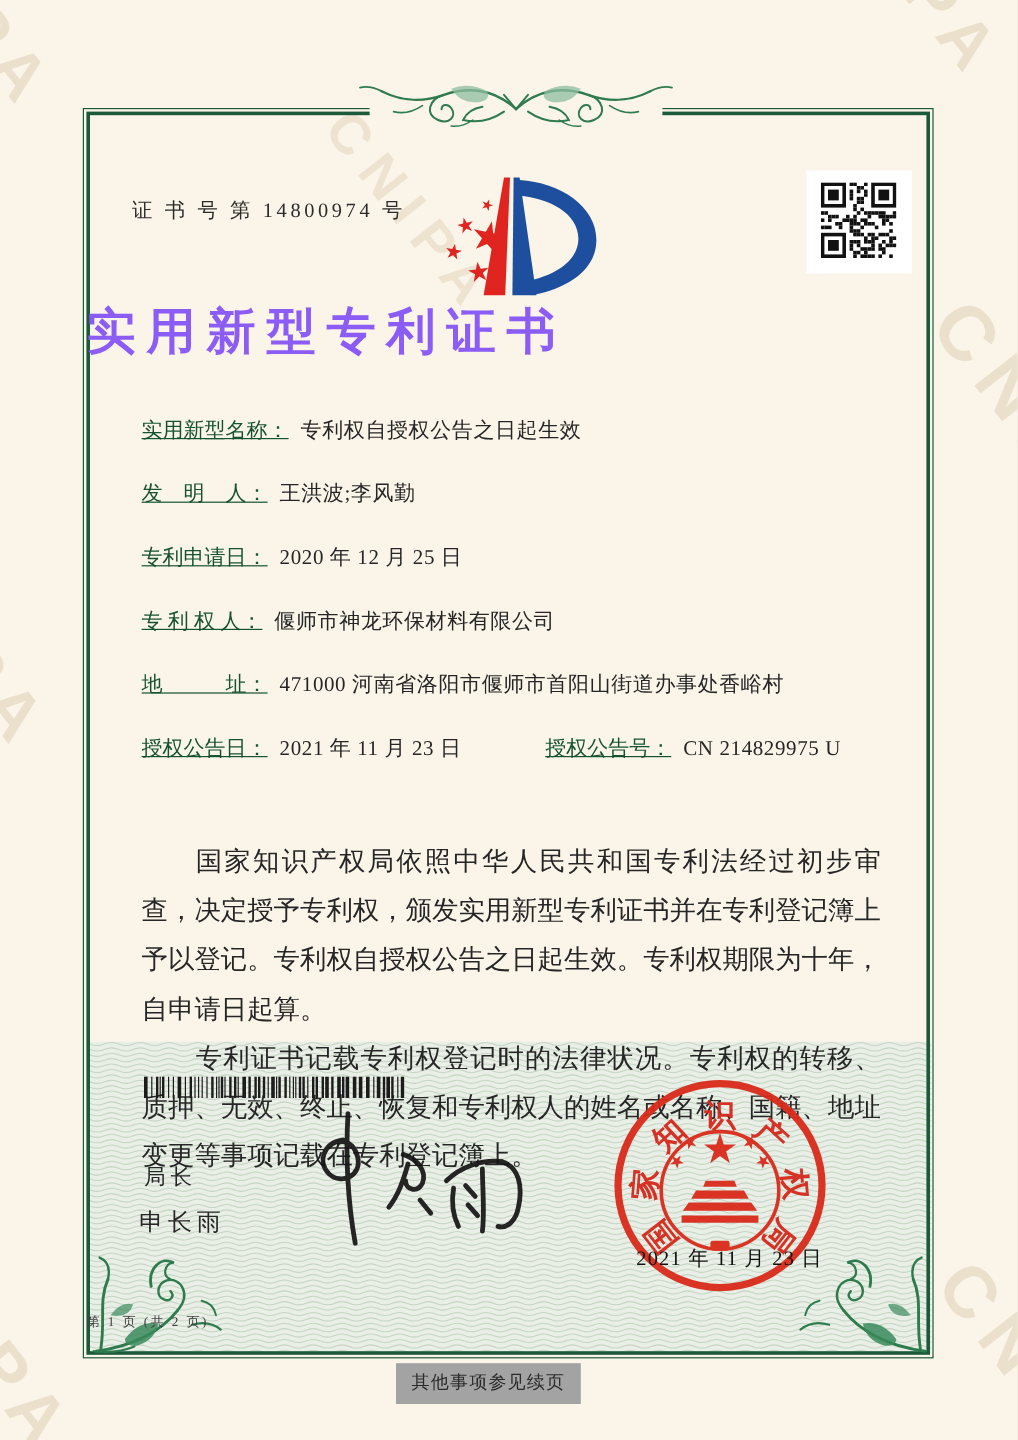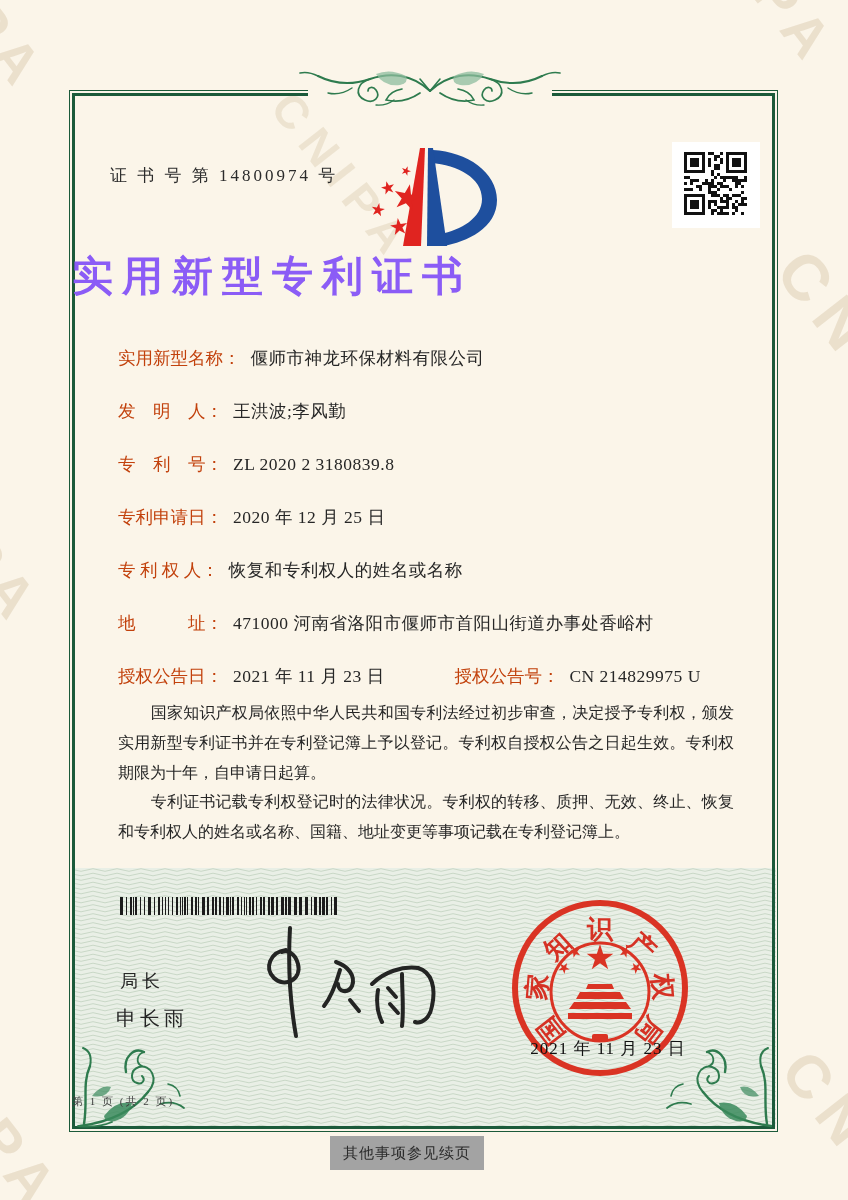--- a/index.html
+++ b/index.html
@@ -32,27 +32,27 @@
   
   .cert-no{position:absolute;left:110px;top:140px;font-size:17px;letter-spacing:3px;z-index:4;color:#2b2b2b;margin-top:24px;}
   .logo{position:absolute;left:355px;top:140px;z-index:4;}
   .qr-box{position:absolute;left:672px;top:142px;width:88px;height:86px;background:#ffffff;z-index:4;}
   .qr-box svg{position:absolute;left:12px;top:10px;}
   .title{position:absolute;left:72px;top:249px;width:705px;text-align:left;font-size:41px;
          font-weight:bold;letter-spacing:9px;color:#8b5cf6;z-index:4;}
   
   .fields{position:absolute;left:118px;top:346px;width:620px;z-index:4;}
   .field-row{height:53px;font-size:17.5px;white-space:nowrap;}
-  .field-label{color:#c2410c;}
+  .field-label{color:#14532d;text-decoration:underline;}
   .field-value{margin-left:10px;letter-spacing:.5px;}
   .grant-row{height:40px;font-size:17.5px;white-space:nowrap;}
   .grant-group1{display:inline-block;width:332px;}
   
   .body-text{position:absolute;left:118px;top:698px;width:616px;z-index:4;}
-  .body-text p{font-size:16px;line-height:1.86;margin:0;text-align:justify;text-indent:2.05em;color:#262626;}
+  .body-text p{font-size:22px;line-height:1.86;margin:0;text-align:justify;text-indent:2.05em;color:#262626;}
   
   .barcode{position:absolute;left:120px;top:897px;z-index:4;}
   .director-title{position:absolute;left:120px;top:969px;font-size:18px;letter-spacing:4px;z-index:4;}
   .director-name{position:absolute;left:116px;top:1005px;font-size:20px;letter-spacing:4px;z-index:4;}
   .signature{position:absolute;left:252px;top:922px;z-index:4;}
   .seal{position:absolute;left:508px;top:896px;z-index:4;opacity:.95;}
   .seal-date{position:absolute;left:518px;top:1037px;width:180px;text-align:center;font-size:17px;
              letter-spacing:1px;color:#111;z-index:5;}
   .page-num{position:absolute;left:72px;top:1094px;width:705px;text-align:left;font-size:11px;
             letter-spacing:2px;z-index:4;color:#404040;}
@@ -328,33 +328,30 @@
         <rect x="0" y="42" width="21" height="21" fill="#111"></rect>
         <rect x="3" y="45" width="15" height="15" fill="#fff"></rect>
         <rect x="6" y="48" width="9" height="9" fill="#111"></rect>
       </svg>
   </div>
 
   <div class="title">实用新型专利证书</div>
 
   <div class="fields">
     <div class="field-row">
-      <span class="field-label">实用新型名称：</span><span class="field-value">偃师市神龙环保材料有限公司</span>
+      <span class="field-label">实用新型名称：</span><span class="field-value">专利权自授权公告之日起生效</span>
     </div>
     <div class="field-row">
       <span class="field-label">发　明　人：</span><span class="field-value">王洪波;李风勤</span>
     </div>
     <div class="field-row">
-      <span class="field-label">专　利　号：</span><span class="field-value">ZL 2020 2 3180839.8</span>
+      <span class="field-label">专利申请日：</span><span class="field-value">2020 年 12 月 25 日</span>
     </div>
     <div class="field-row">
-      <span class="field-label">专利申请日：</span><span class="field-value">2020 年 12 月 25 日</span>
-    </div>
-    <div class="field-row">
-      <span class="field-label">专 利 权 人：</span><span class="field-value">恢复和专利权人的姓名或名称</span>
+      <span class="field-label">专 利 权 人：</span><span class="field-value">偃师市神龙环保材料有限公司</span>
     </div>
     <div class="field-row">
       <span class="field-label">地　　　址：</span><span class="field-value">471000  河南省洛阳市偃师市首阳山街道办事处香峪村</span>
     </div>
     <div class="grant-row">
       <span class="grant-group1">
         <span class="field-label">授权公告日：</span><span class="field-value">2021 年 11 月 23 日</span>
       </span>
       <span>
         <span class="field-label">授权公告号：</span><span class="field-value">CN 214829975 U</span>

